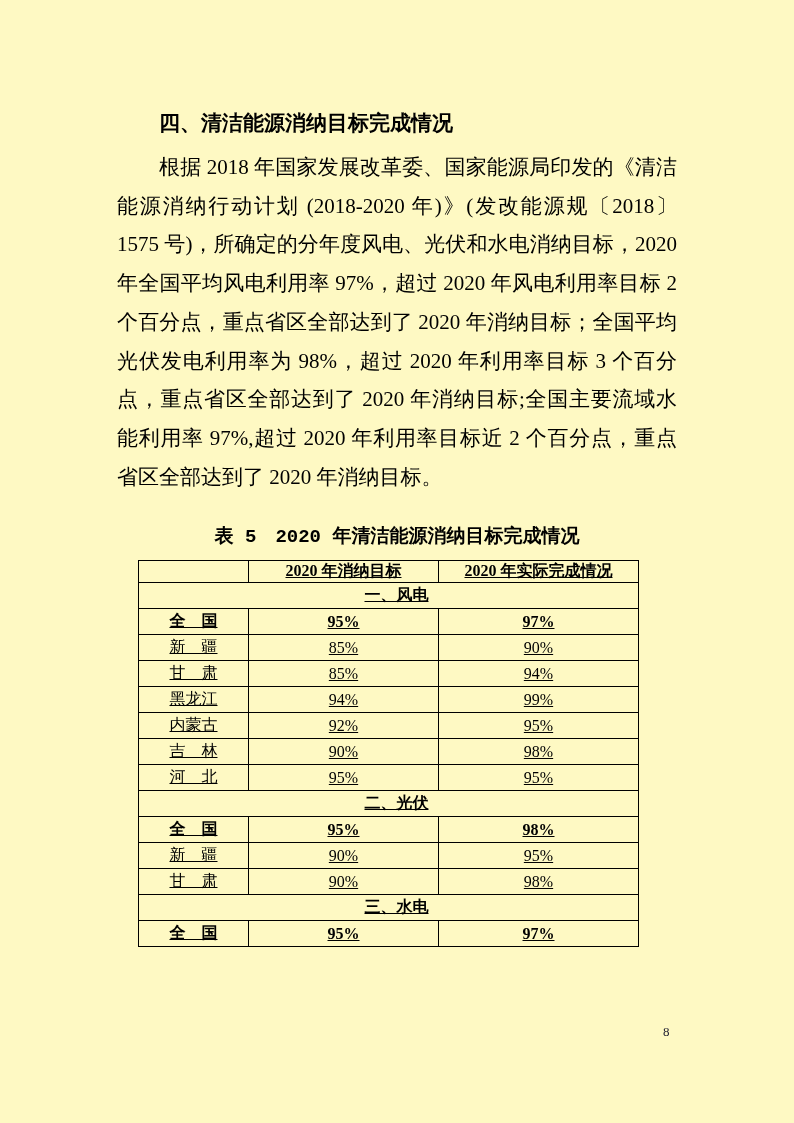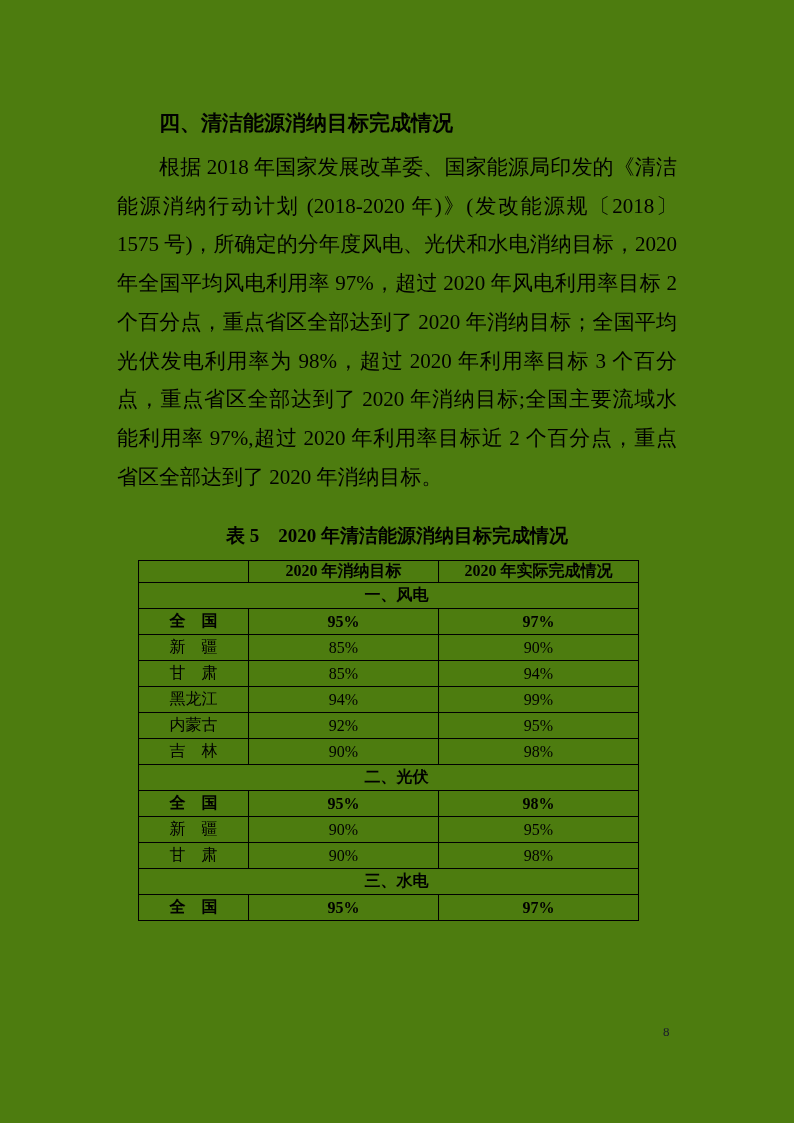--- a/index.html
+++ b/index.html
@@ -1,20 +1,20 @@
 <!DOCTYPE html>
 <html><head>
 <meta charset="utf-8">
 <style>
   html, body { margin: 0; padding: 0; background: #ffffff; }
   .page {
     position: relative;
     width: 794px;
     height: 1123px;
-    background: #4d7c0f;
+    background: #fef9c3;
     font-family: "Liberation Serif", serif;
     color: #000000;
     overflow: hidden;
   }
   .content {
     position: absolute;
     left: 117px;
     top: 104px;
     width: 560px;
   }
@@ -32,37 +32,39 @@
     text-indent: 2em;
     margin: 5px 0 8px 0;
   }
   .table-caption {
     width: 100%;
     text-align: center;
     font-weight: bold;
     font-size: 19px;
     margin-top: 27px;
     margin-bottom: 11px;
+    font-family: Liberation Mono, monospace;
   }
   table.data-table {
     border-collapse: collapse;
     margin-left: 21px;
     width: 500px;
     font-size: 16px;
     table-layout: fixed;
   }
   table.data-table th,
   table.data-table td {
     border: 1px solid #000000;
     text-align: center;
     vertical-align: middle;
     padding: 0;
     height: 25px;
     overflow: hidden;
     white-space: nowrap;
+    text-decoration: underline;
   }
   table.data-table thead th {
     height: 21px;
     font-weight: bold;
   }
   .col-region { width: 110px; }
   .col-target { width: 190px; }
   .col-actual { width: 200px; }
   tr.section-row td {
     font-weight: bold;
@@ -127,20 +129,25 @@
           <tr class="">
             <td>内蒙古</td>
             <td>92%</td>
             <td>95%</td>
           </tr>
           <tr class="">
             <td>吉　林</td>
             <td>90%</td>
             <td>98%</td>
           </tr>
+          <tr class="">
+            <td>河　北</td>
+            <td>95%</td>
+            <td>95%</td>
+          </tr>
           <tr class="section-row">
             <td colspan="3">二、光伏</td>
           </tr>
           <tr class="bold-row">
             <td>全　国</td>
             <td>95%</td>
             <td>98%</td>
           </tr>
           <tr class="">
             <td>新　疆</td>

